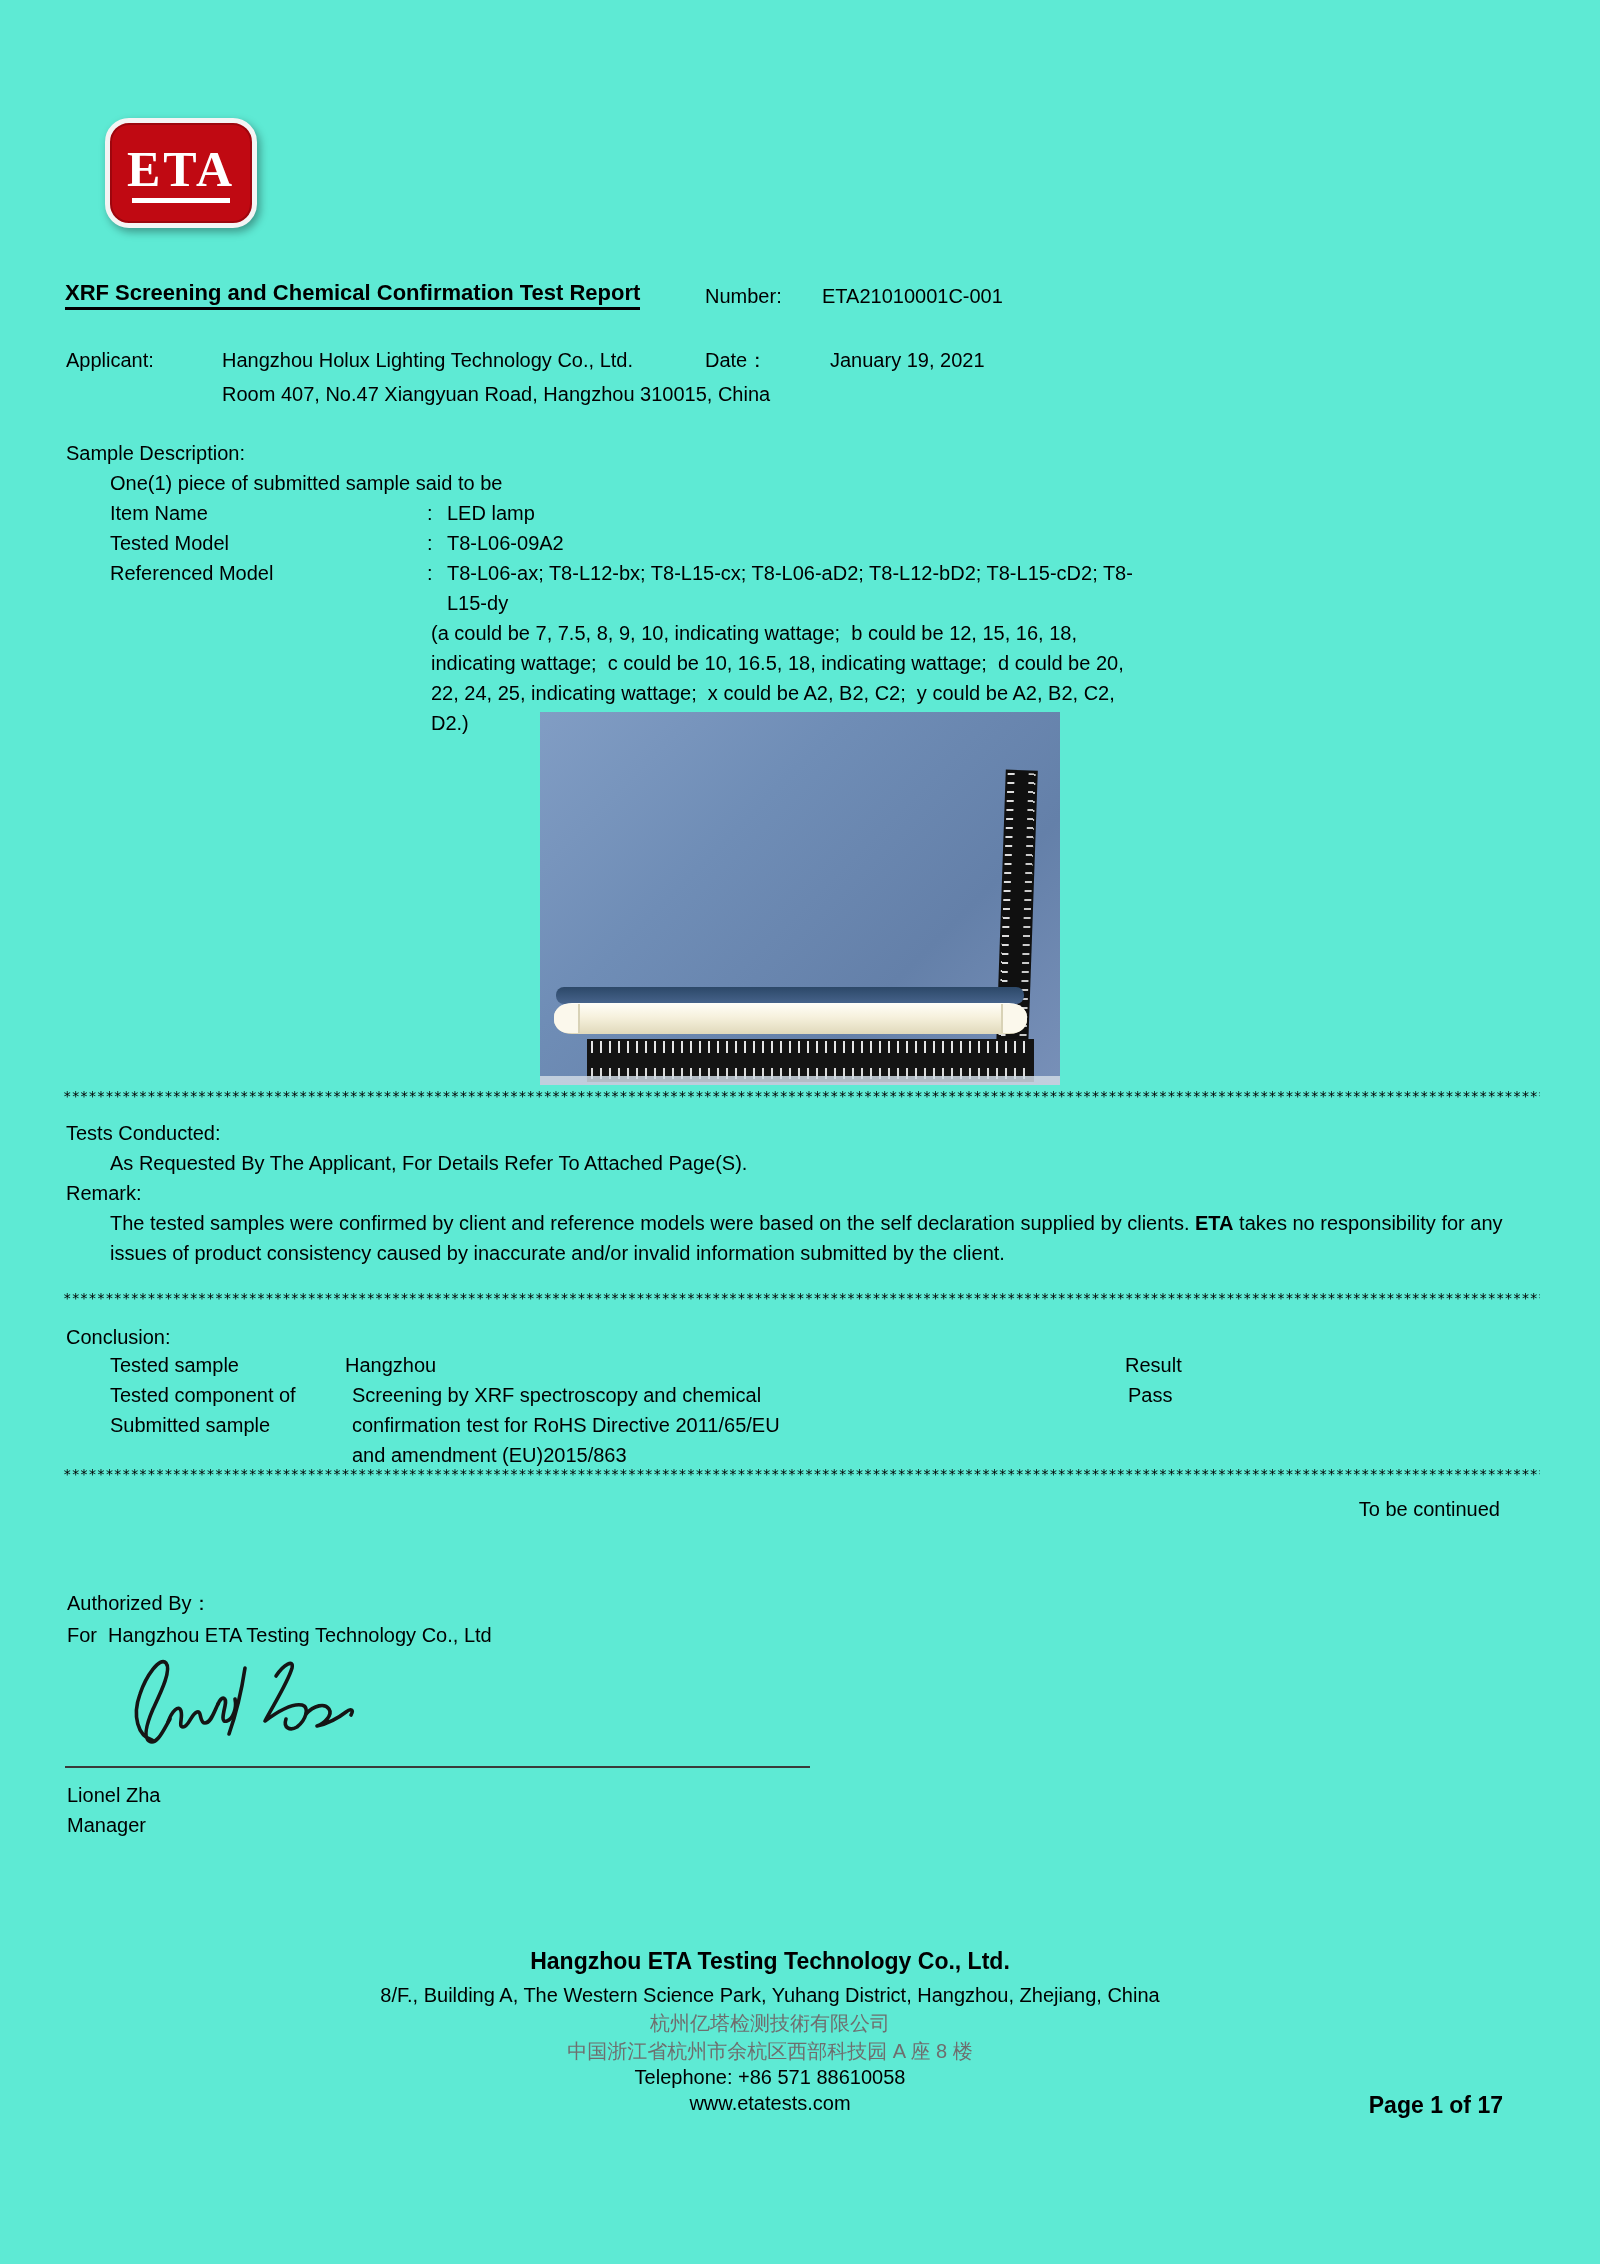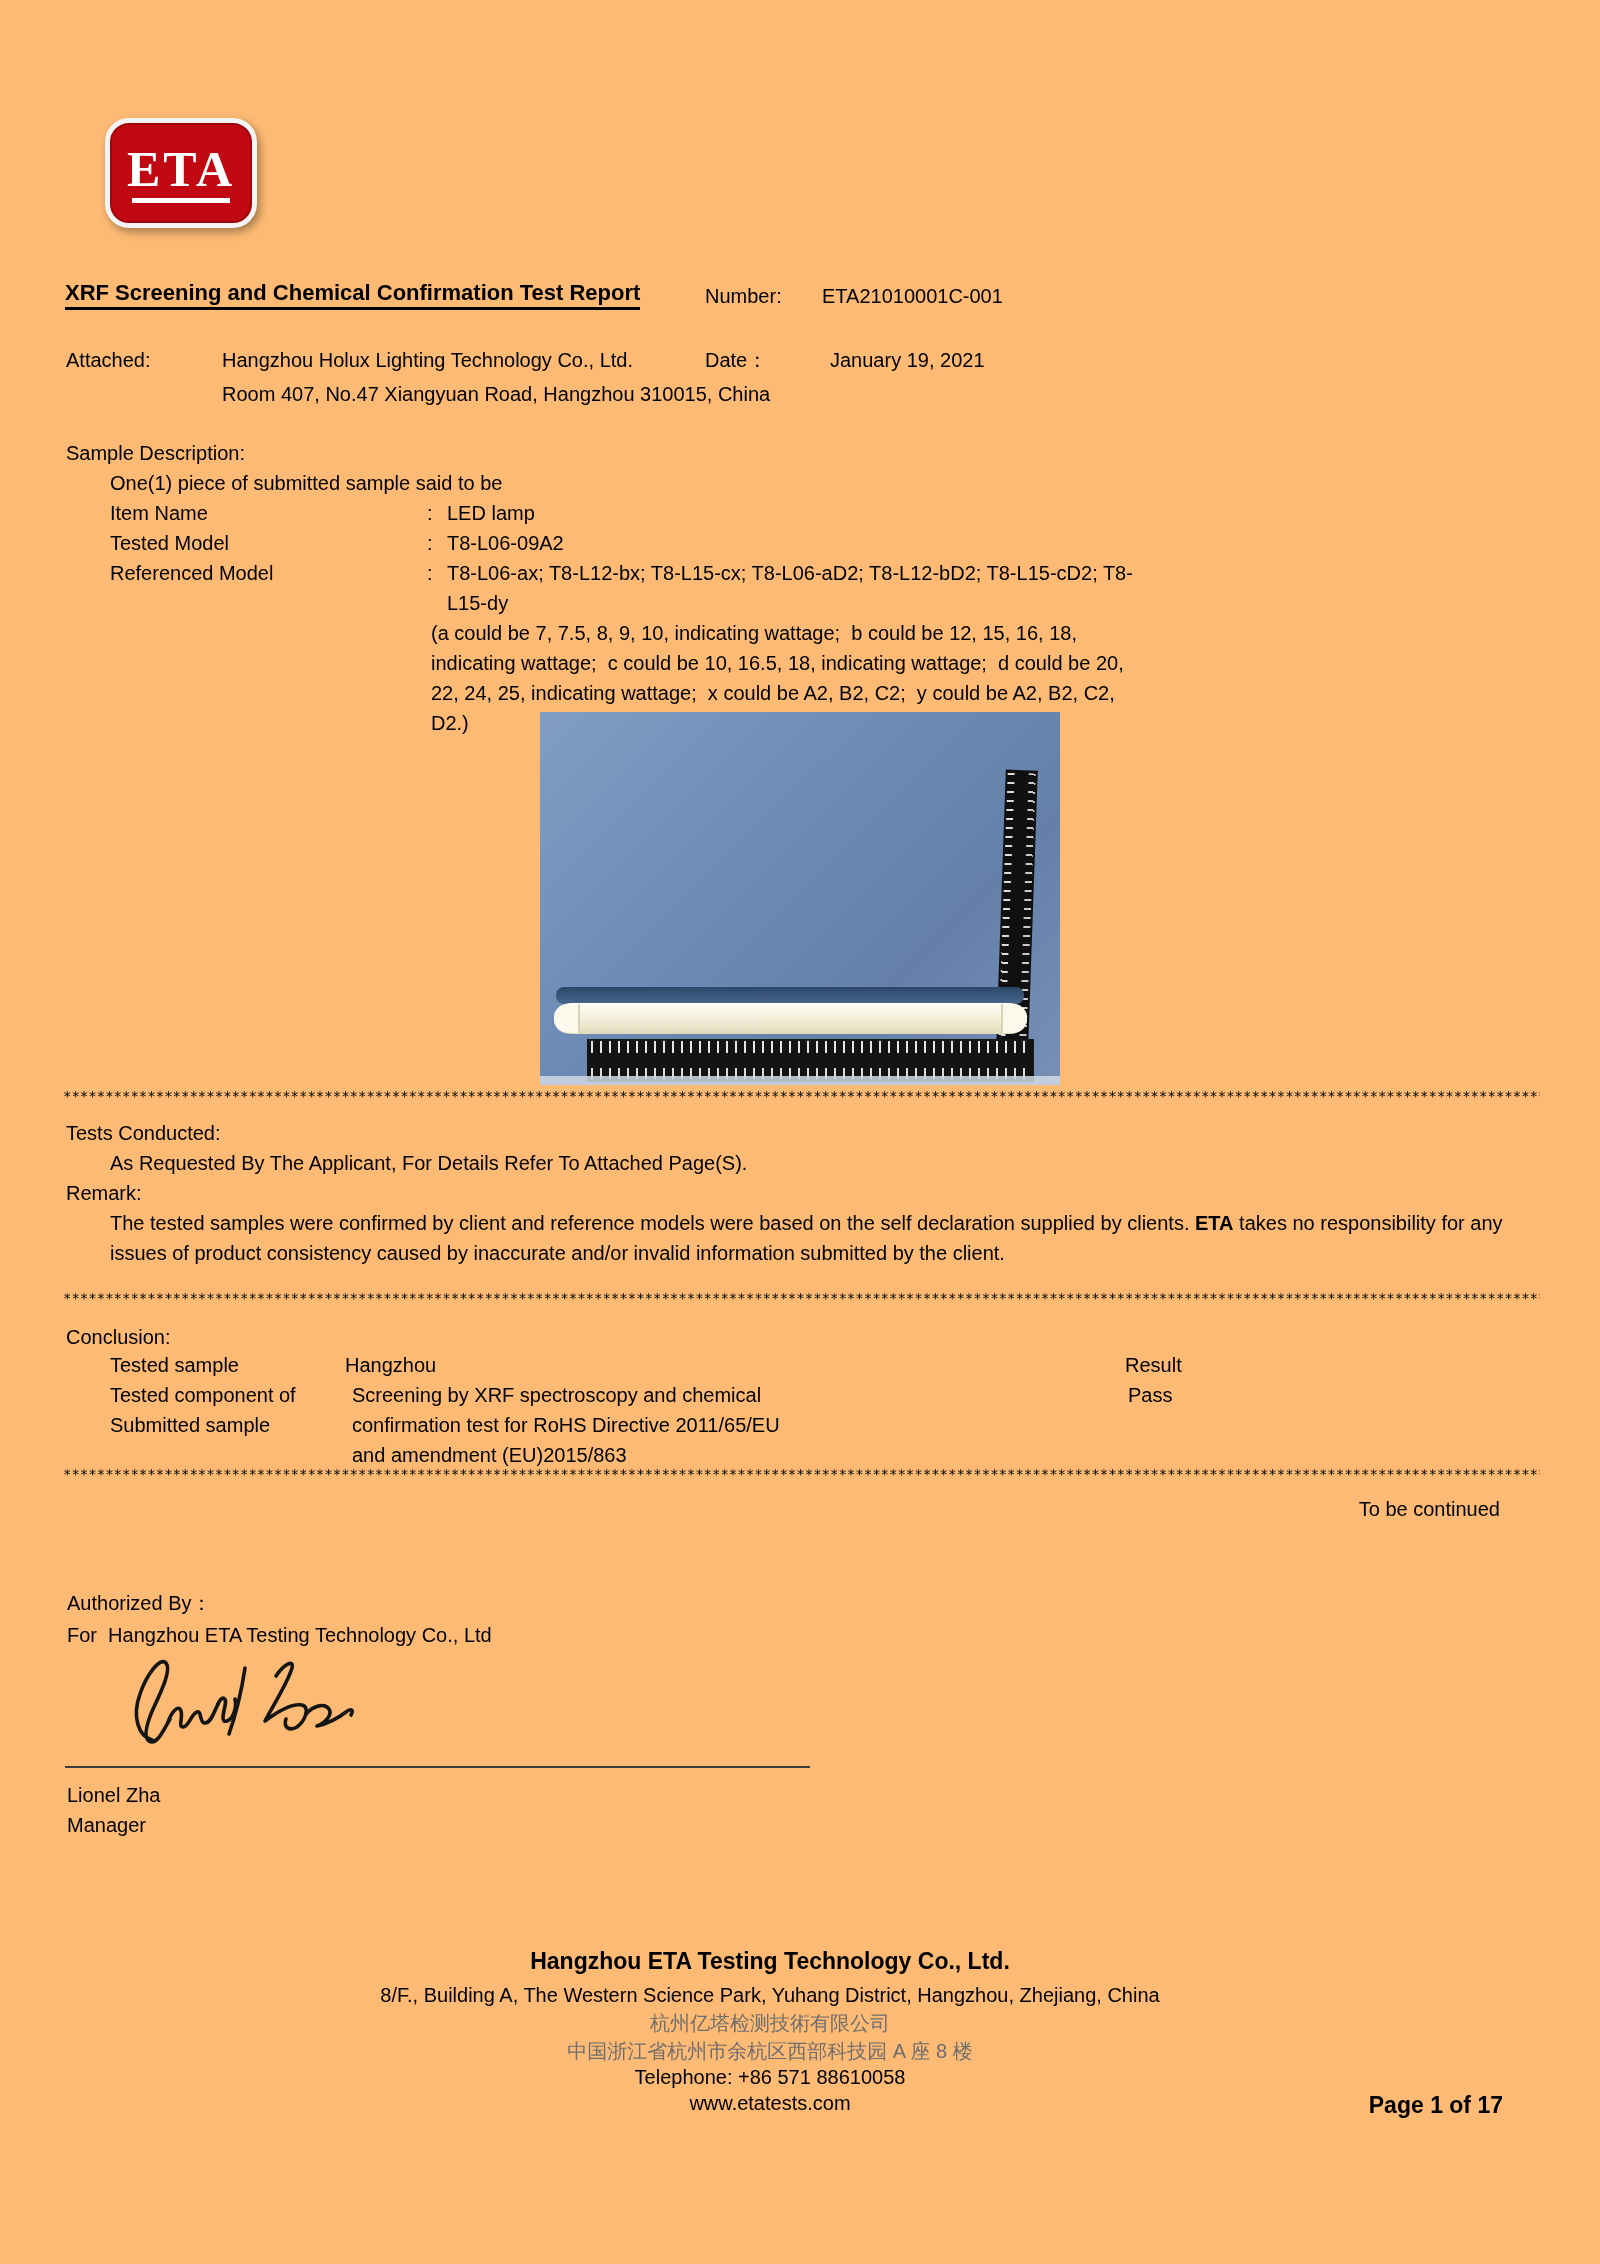--- a/index.html
+++ b/index.html
@@ -1,18 +1,18 @@
 <!DOCTYPE html>
 <html><head>
 <meta charset="utf-8">
 <style>
   * { margin:0; padding:0; box-sizing:border-box; }
   html,body { background:#fff; }
   body { font-family:"Liberation Sans","DejaVu Sans",sans-serif; color:#000; }
-  .page { position:relative; width:1600px; height:2264px; background:#fdba74; overflow:hidden; }
+  .page { position:relative; width:1600px; height:2264px; background:#5eead4; overflow:hidden; }
   .abs { position:absolute; }
   .t { font-size:20px; line-height:30px; white-space:nowrap; }
   .wrap { white-space:normal; }
   .prewrap { white-space:pre-wrap; }
   .b { font-weight:bold; }
   .u { text-underline-offset:4px; }
 
   
   .logo { left:105px; top:118px; width:152px; height:110px; background:#c00912;
           border:5px solid #f4f4f4; border-radius:24px;
@@ -65,21 +65,21 @@
     <span class="logo-text">ETA</span>
     <div class="logo-underline"></div>
   </div>
 
   <div class="abs" style="left:65px; top:280px;">
     <span class="title-text">XRF Screening and Chemical Confirmation Test Report</span>
   </div>
   <div class="abs t" style="left:705px; top:281px;">Number:</div>
   <div class="abs t" style="left:822px; top:281px;">ETA21010001C-001</div>
 
-  <div class="abs t" style="left:66px; top:345px;">Attached:</div>
+  <div class="abs t" style="left:66px; top:345px;">Applicant:</div>
   <div class="abs t" style="left:222px; top:345px;">Hangzhou Holux Lighting Technology Co., Ltd.</div>
   <div class="abs t" style="left:222px; top:379px;">Room 407, No.47 Xiangyuan Road, Hangzhou 310015, China</div>
   <div class="abs t" style="left:705px; top:345px;">Date：</div>
   <div class="abs t" style="left:830px; top:345px;">January 19, 2021</div>
 
   <div class="abs t" style="left:66px; top:438px;">Sample Description:</div>
   <div class="abs t" style="left:110px; top:468px;">One(1) piece of submitted sample said to be</div>
 
   <div class="abs t" style="left:110px; top:498px;">Item Name</div>
   <div class="abs t" style="left:427px; top:498px;">:</div>

